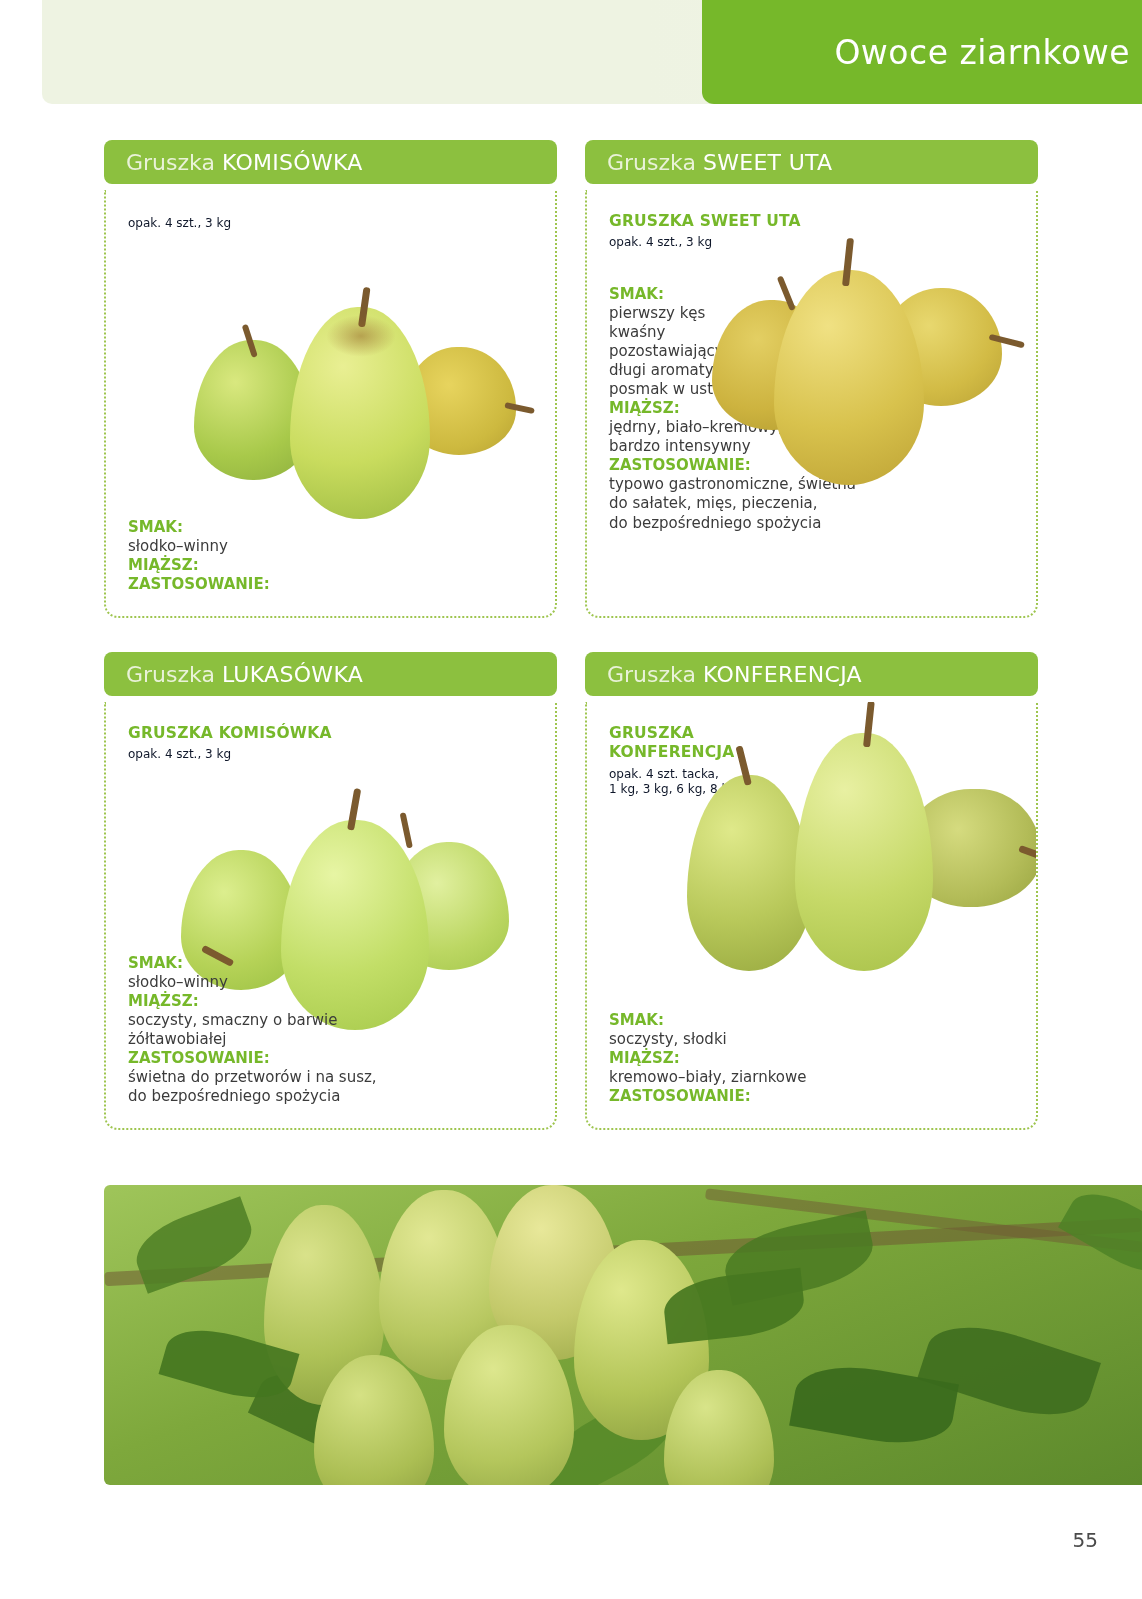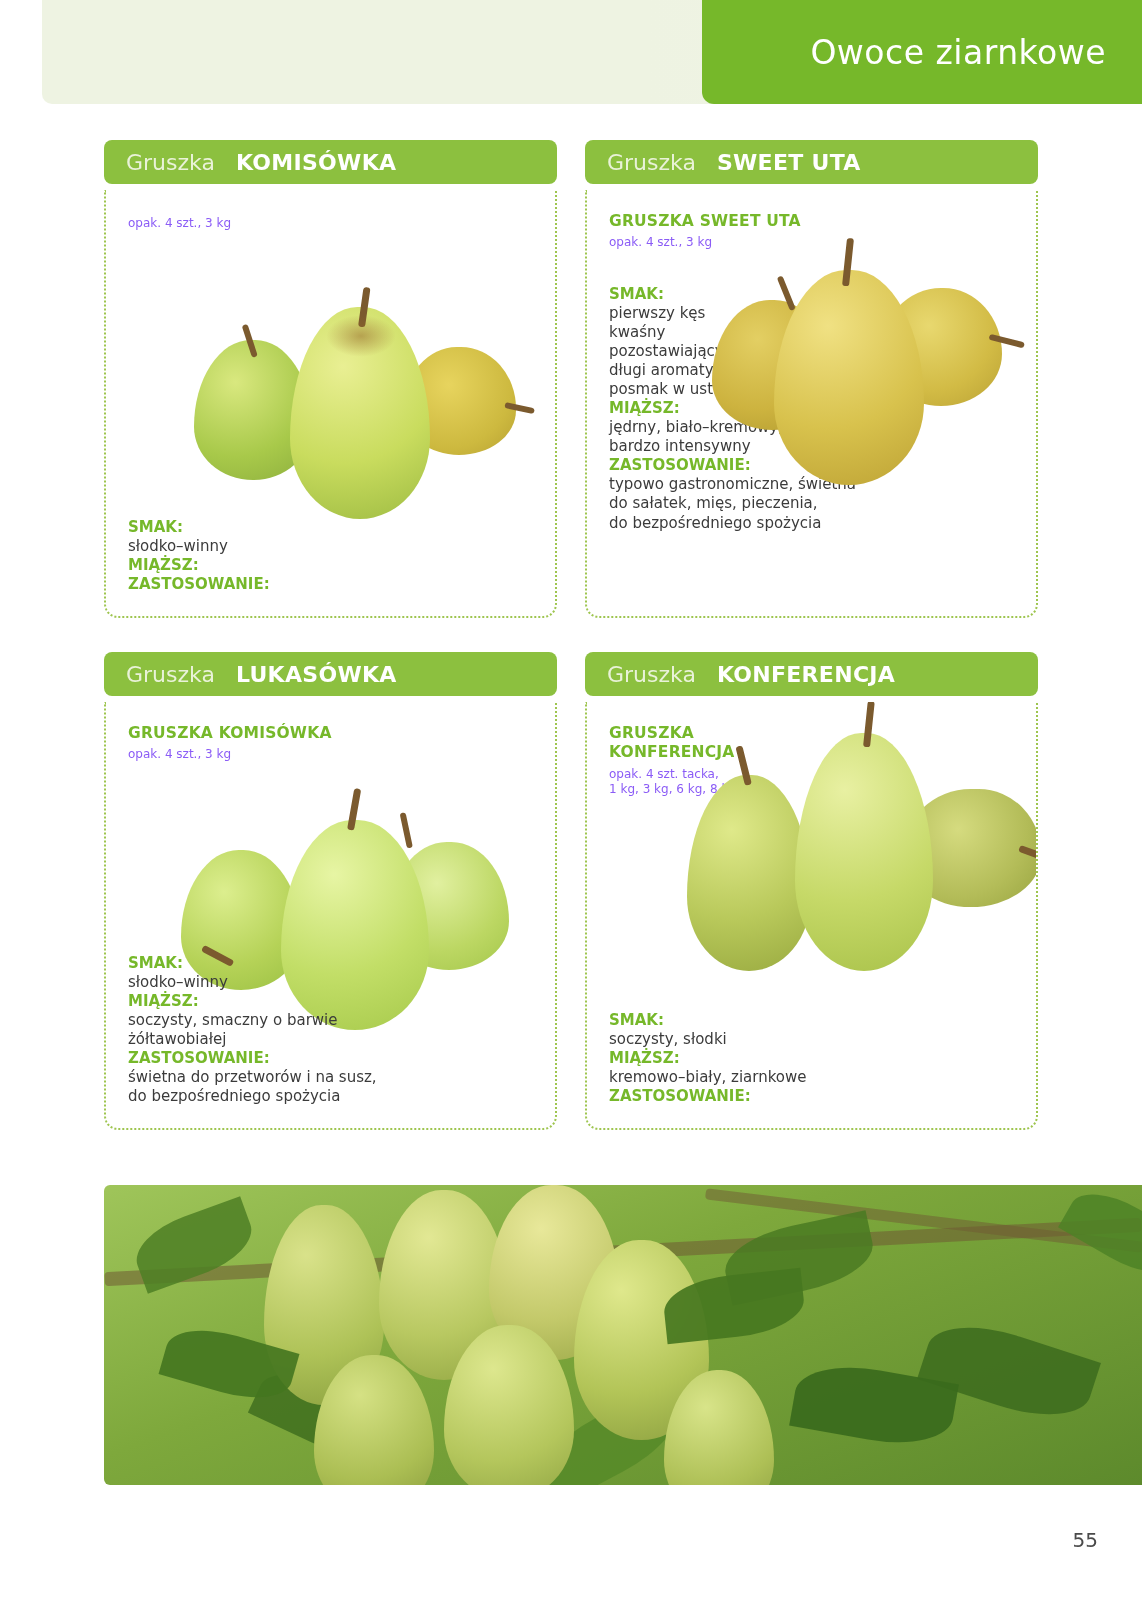--- a/index.html
+++ b/index.html
@@ -26,21 +26,21 @@
   }
   .header-tab {
     position: absolute;
     right: 0; top: 0;
     width: 440px; height: 104px;
     background: #76b82a;
     border-bottom-left-radius: 12px;
     display: flex;
     align-items: center;
     justify-content: flex-end;
-    padding-right: 36px;
+    padding-right: 12px;
   }
   .header-tab .title {
     color: #ffffff;
     font-size: 33px;
     font-weight: 400;
     letter-spacing: 0.5px;
     font-family: "DejaVu Sans", "Liberation Sans", sans-serif;
   }
 
   
@@ -63,21 +63,21 @@
     height: 44px;
     background: #8cc03f;
     border-radius: 8px;
     display: flex;
     align-items: center;
     padding-left: 22px;
     color: #ffffff;
     font-size: 22px;
   }
   .card-header .thin { font-weight: 400; color: #e9f2d8; }
-  .card-header .bold { font-weight: 700; margin-left: 21px; letter-spacing: 0.3px; }
+  .card-header .bold { font-weight: 400; margin-left: 7px; letter-spacing: 0.3px; }
 
   .card-body {
     margin-top: 6px;
     border: 2px dotted #9ec54f;
     border-top: none;
     border-radius: 0 0 14px 14px;
     min-height: 428px;
     position: relative;
     padding: 22px 22px 18px 22px;
     overflow: hidden;
@@ -86,21 +86,21 @@
 
   .prod-name {
     color: #76b82a;
     font-weight: 700;
     font-size: 15.5px;
     line-height: 1.25;
     letter-spacing: 0.2px;
   }
   .pack {
     margin-top: 4px;
-    color: #8b5cf6;
+    color: #0f172a;
     font-size: 12px;
     line-height: 1.3;
   }
 
   .desc {
     position: absolute;
     left: 22px;
     bottom: 22px;
     width: 400px;
     font-size: 15px;

